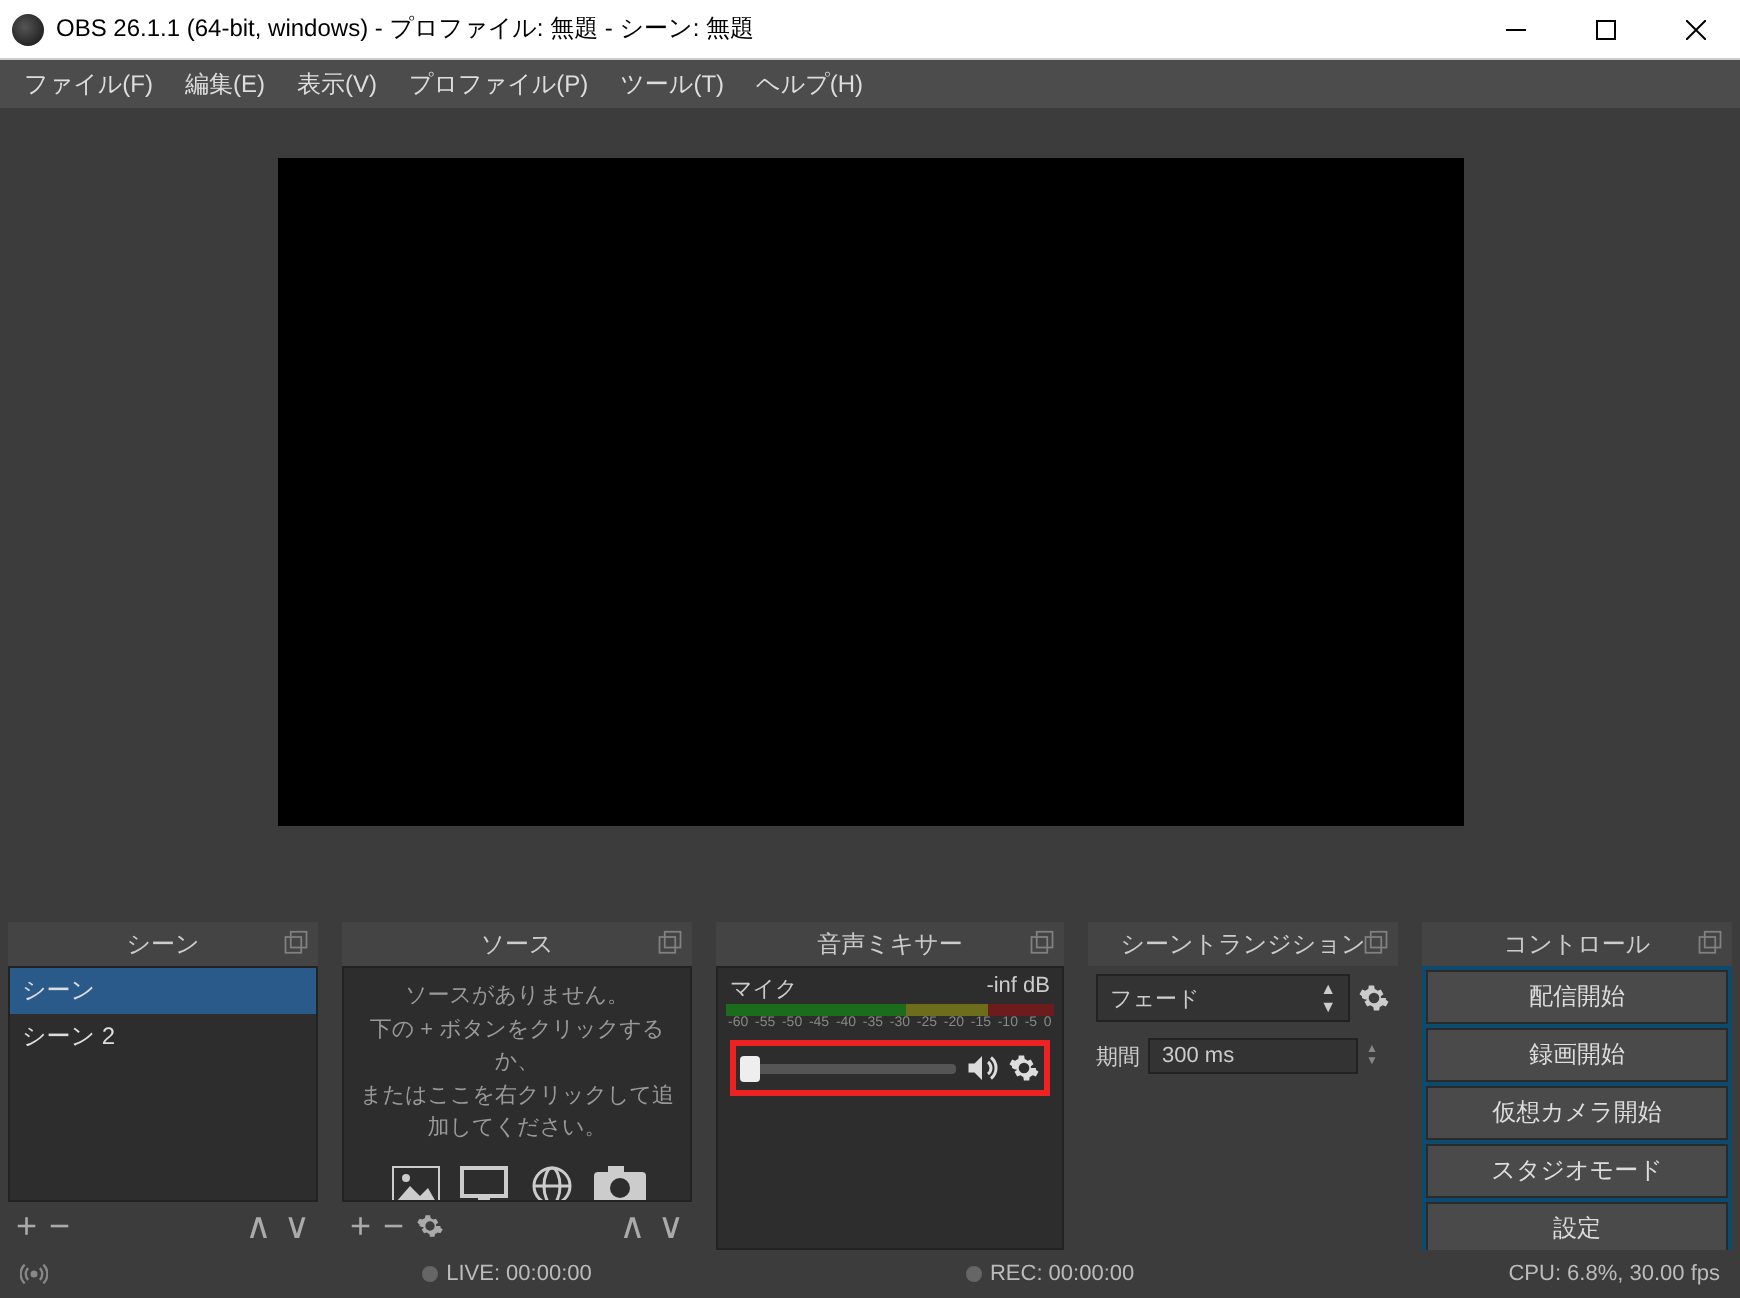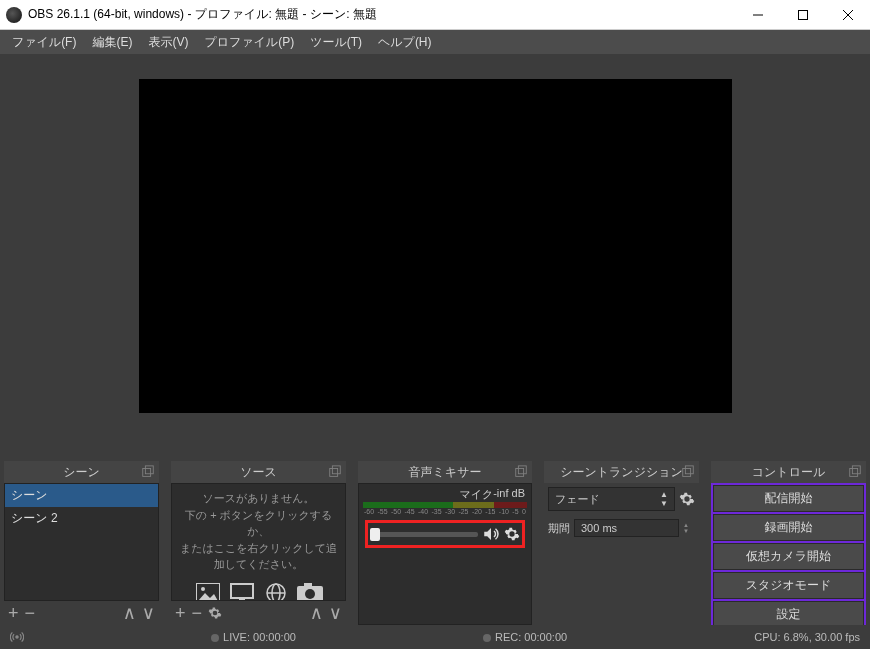--- a/index.html
+++ b/index.html
@@ -31,21 +31,21 @@
 .list-item { padding: 3px 6px; font-size: 12px; color: #ddd; }
 .list-item.selected { background: #2a5a8a; }
 .panel-footer { height: 24px; background: #3c3c3c; display: flex; align-items: center; gap: 6px; padding: 0 4px; font-size: 18px; color: #aaa; }
 .panel-footer span { cursor: default; }
 .sources-empty { text-align: center; color: #999; font-size: 11px; padding: 6px 4px; line-height: 1.5; }
 .sources-icons { display: flex; justify-content: center; gap: 6px; margin-top: 8px; }
 .icon-box { width: 28px; height: 24px; display: flex; align-items: center; justify-content: center; }
 .meter-bar { height: 6px; width: 100%; background: linear-gradient(to right, #0c0 0%, #0c0 55%, #cc0 55%, #cc0 80%, #c00 80%, #c00 100%); opacity: .4; position: relative; }
 .meter-scale { height: 10px; display: flex; justify-content: space-between; font-size: 7px; color: #888; padding: 0 1px; }
 .mic-row { padding: 3px 4px; }
-.mic-label-row { display: flex; justify-content: flex-end; font-size: 11px; padding: 0 2px; }
+.mic-label-row { display: flex; justify-content: space-between; font-size: 11px; padding: 0 2px; }
 .highlight-box { border: 3px solid #e22; padding: 2px; margin: 2px; display: flex; align-items: center; gap: 4px; }
 .slider-track { flex: 1; height: 5px; background: #555; position: relative; border-radius: 2px; }
 .slider-thumb { position: absolute; left: 0; top: -4px; width: 10px; height: 13px; background: #eee; border-radius: 2px; }
 .trans-row { display: flex; align-items: center; gap: 4px; padding: 4px; }
 .select-box { flex: 1; background: #333; border: 1px solid #222; color: #ccc; padding: 2px 6px; font-size: 11px; display: flex; justify-content: space-between; align-items: center; }
 .spinner { width: 12px; display: flex; flex-direction: column; font-size: 6px; color: #888; }
 .ctrl-btn { display: block; width: 100%; background: #4a4a4a; border: 1px solid #2a2a2a; color: #ddd; padding: 4px 0; font-size: 12px; text-align: center; margin-bottom: 2px; cursor: default; }
 .statusbar { height: 24px; background: #3c3c3c; display: flex; align-items: center; justify-content: space-between; gap: 3px; padding: 0 10px; font-size: 11px; color: #bbb; }
 .statusbar .dot { width: 8px; height: 8px; border-radius: 50%; background: #666; display: inline-block; margin-right: 4px; vertical-align: middle; }
 svg { display: block; }
@@ -253,21 +253,21 @@
     </div>
 
     <div class="panel controls-panel">
       <div class="panel-header">
         <span>コントロール</span>
         <svg class="pop-icon" viewBox="0 0 16 16">
             <rect x="2" y="4" width="9" height="9" fill="none" stroke="#aaa"></rect>
             <rect x="5" y="1" width="9" height="9" fill="none" stroke="#aaa"></rect>
           </svg>
       </div>
-      <div class="panel-body" style="border:none;background:#6d28d9;padding:2px">
+      <div class="panel-body" style="border:none;background:#0c4a6e;padding:2px">
         <div class="ctrl-btn">配信開始</div>
         <div class="ctrl-btn">録画開始</div>
         <div class="ctrl-btn">仮想カメラ開始</div>
         <div class="ctrl-btn">スタジオモード</div>
         <div class="ctrl-btn">設定</div>
 
       </div>
     </div>
 
   </div>

